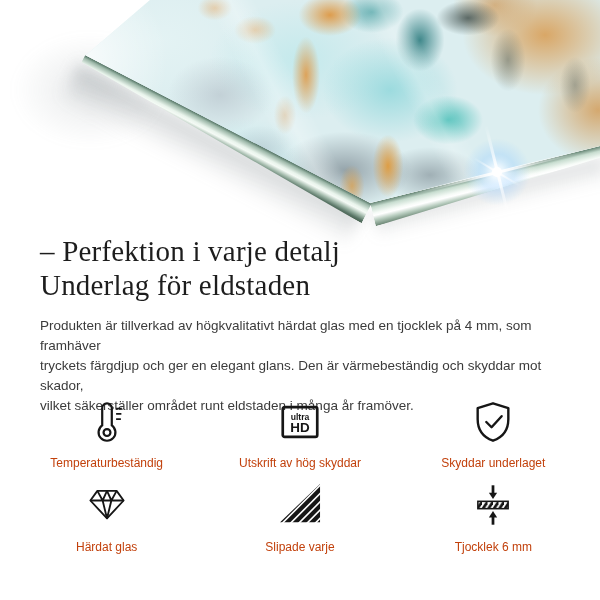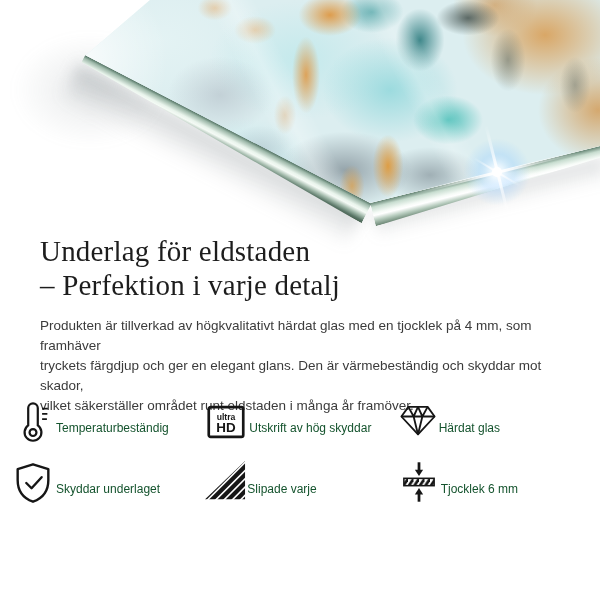--- a/index.html
+++ b/index.html
@@ -92,23 +92,23 @@
     margin:4px 0 14px 0;font-family:"Liberation Serif",serif;font-weight:400;
     font-size:29px;line-height:34px;color:#1d1d1d;letter-spacing:0.2px;
   }
   h1 span{display:block;}
   .body-text{margin:0;font-size:13.5px;line-height:20px;color:#3b3b3b;white-space:pre-line;}
   
   .features{
     position:absolute;left:10px;top:399px;width:580px;
     display:grid;grid-template-columns:repeat(3,1fr);row-gap:13px;
   }
-  .feature{display:flex;flex-direction:row;align-items:center;}
+  .feature{display:flex;flex-direction:column;align-items:center;}
   .feature .ic{height:48px;display:flex;align-items:flex-start;justify-content:center;}
-  .feature .lbl{margin-top:9px;font-size:12px;color:#14532d;}
+  .feature .lbl{margin-top:9px;font-size:12px;color:#c2410c;}
   .feature svg{display:block;}
   .feature svg text{font-family:"Liberation Sans",sans-serif;}
 </style>
 </head>
 <body>
 
 <div class="page">
 
   <div class="hero">
     <div class="tip-haze"></div>
@@ -121,22 +121,22 @@
       <span class="sp-glow"></span>
       <span class="sp-ray-a"></span>
       <span class="sp-ray-b"></span>
       <span class="sp-ray-c"></span>
       <span class="sp-core"></span>
     </div>
   </div>
 
   <div class="content">
     <h1>
+      <span>– Perfektion i varje detalj</span>
       <span>Underlag för eldstaden</span>
-      <span>– Perfektion i varje detalj</span>
     </h1>
     <p class="body-text">Produkten är tillverkad av högkvalitativt härdat glas med en tjocklek på 4 mm, som framhäver
 tryckets färgdjup och ger en elegant glans. Den är värmebeständig och skyddar mot skador,
 vilket säkerställer området runt eldstaden i många år framöver.</p>
   </div>
 
   <div class="features">
 
     <div class="feature">
       <div class="ic">
@@ -155,36 +155,36 @@
           <rect x="6" y="8.5" width="36" height="31" rx="2" fill="none" stroke="#161616" stroke-width="2.8"></rect>
           <text x="24" y="21.5" font-size="9" font-weight="bold" text-anchor="middle" fill="#161616">ultra</text>
           <text x="24" y="34.5" font-size="14" font-weight="bold" text-anchor="middle" fill="#161616">HD</text>
         </svg>
       </div>
       <span class="lbl">Utskrift av hög skyddar</span>
     </div>
 
     <div class="feature">
       <div class="ic">
+        <svg viewBox="0 0 48 48" width="46" height="46" fill="none" stroke="#161616" stroke-width="2.5">
+          <path d="M24,4.5 L40,9.5 V21 C40,32.5 33.5,40 24,43.5 C14.5,40 8,32.5 8,21 V9.5 Z" stroke-linejoin="round"></path>
+          <path d="M17,24 l5.5,5.5 L33,18" stroke-linecap="round" stroke-linejoin="round"></path>
+        </svg>
+      </div>
+      <span class="lbl">Skyddar underlaget</span>
+    </div>
+
+    <div class="feature">
+      <div class="ic">
         <svg viewBox="0 0 48 48" width="42" height="42" fill="none" stroke="#161616" stroke-width="2.1" stroke-linejoin="round">
           <path d="M13,9 H35 L43,20 L24,40.5 L5,20 Z"></path>
           <path d="M5,20 H43 M13,9 L19,20 L24,40.5 M35,9 L29,20 L24,40.5 M19,20 L24,9 L29,20"></path>
         </svg>
       </div>
       <span class="lbl">Härdat glas</span>
-    </div>
-
-    <div class="feature">
-      <div class="ic">
-        <svg viewBox="0 0 48 48" width="46" height="46" fill="none" stroke="#161616" stroke-width="2.5">
-          <path d="M24,4.5 L40,9.5 V21 C40,32.5 33.5,40 24,43.5 C14.5,40 8,32.5 8,21 V9.5 Z" stroke-linejoin="round"></path>
-          <path d="M17,24 l5.5,5.5 L33,18" stroke-linecap="round" stroke-linejoin="round"></path>
-        </svg>
-      </div>
-      <span class="lbl">Skyddar underlaget</span>
     </div>
 
     <div class="feature">
       <div class="ic">
         <svg viewBox="0 0 48 48" width="44" height="44">
           <defs>
             <clipPath id="triclip">
                 <polygon points="2,43 46,43 46,1"></polygon>
               </clipPath>
           </defs>

